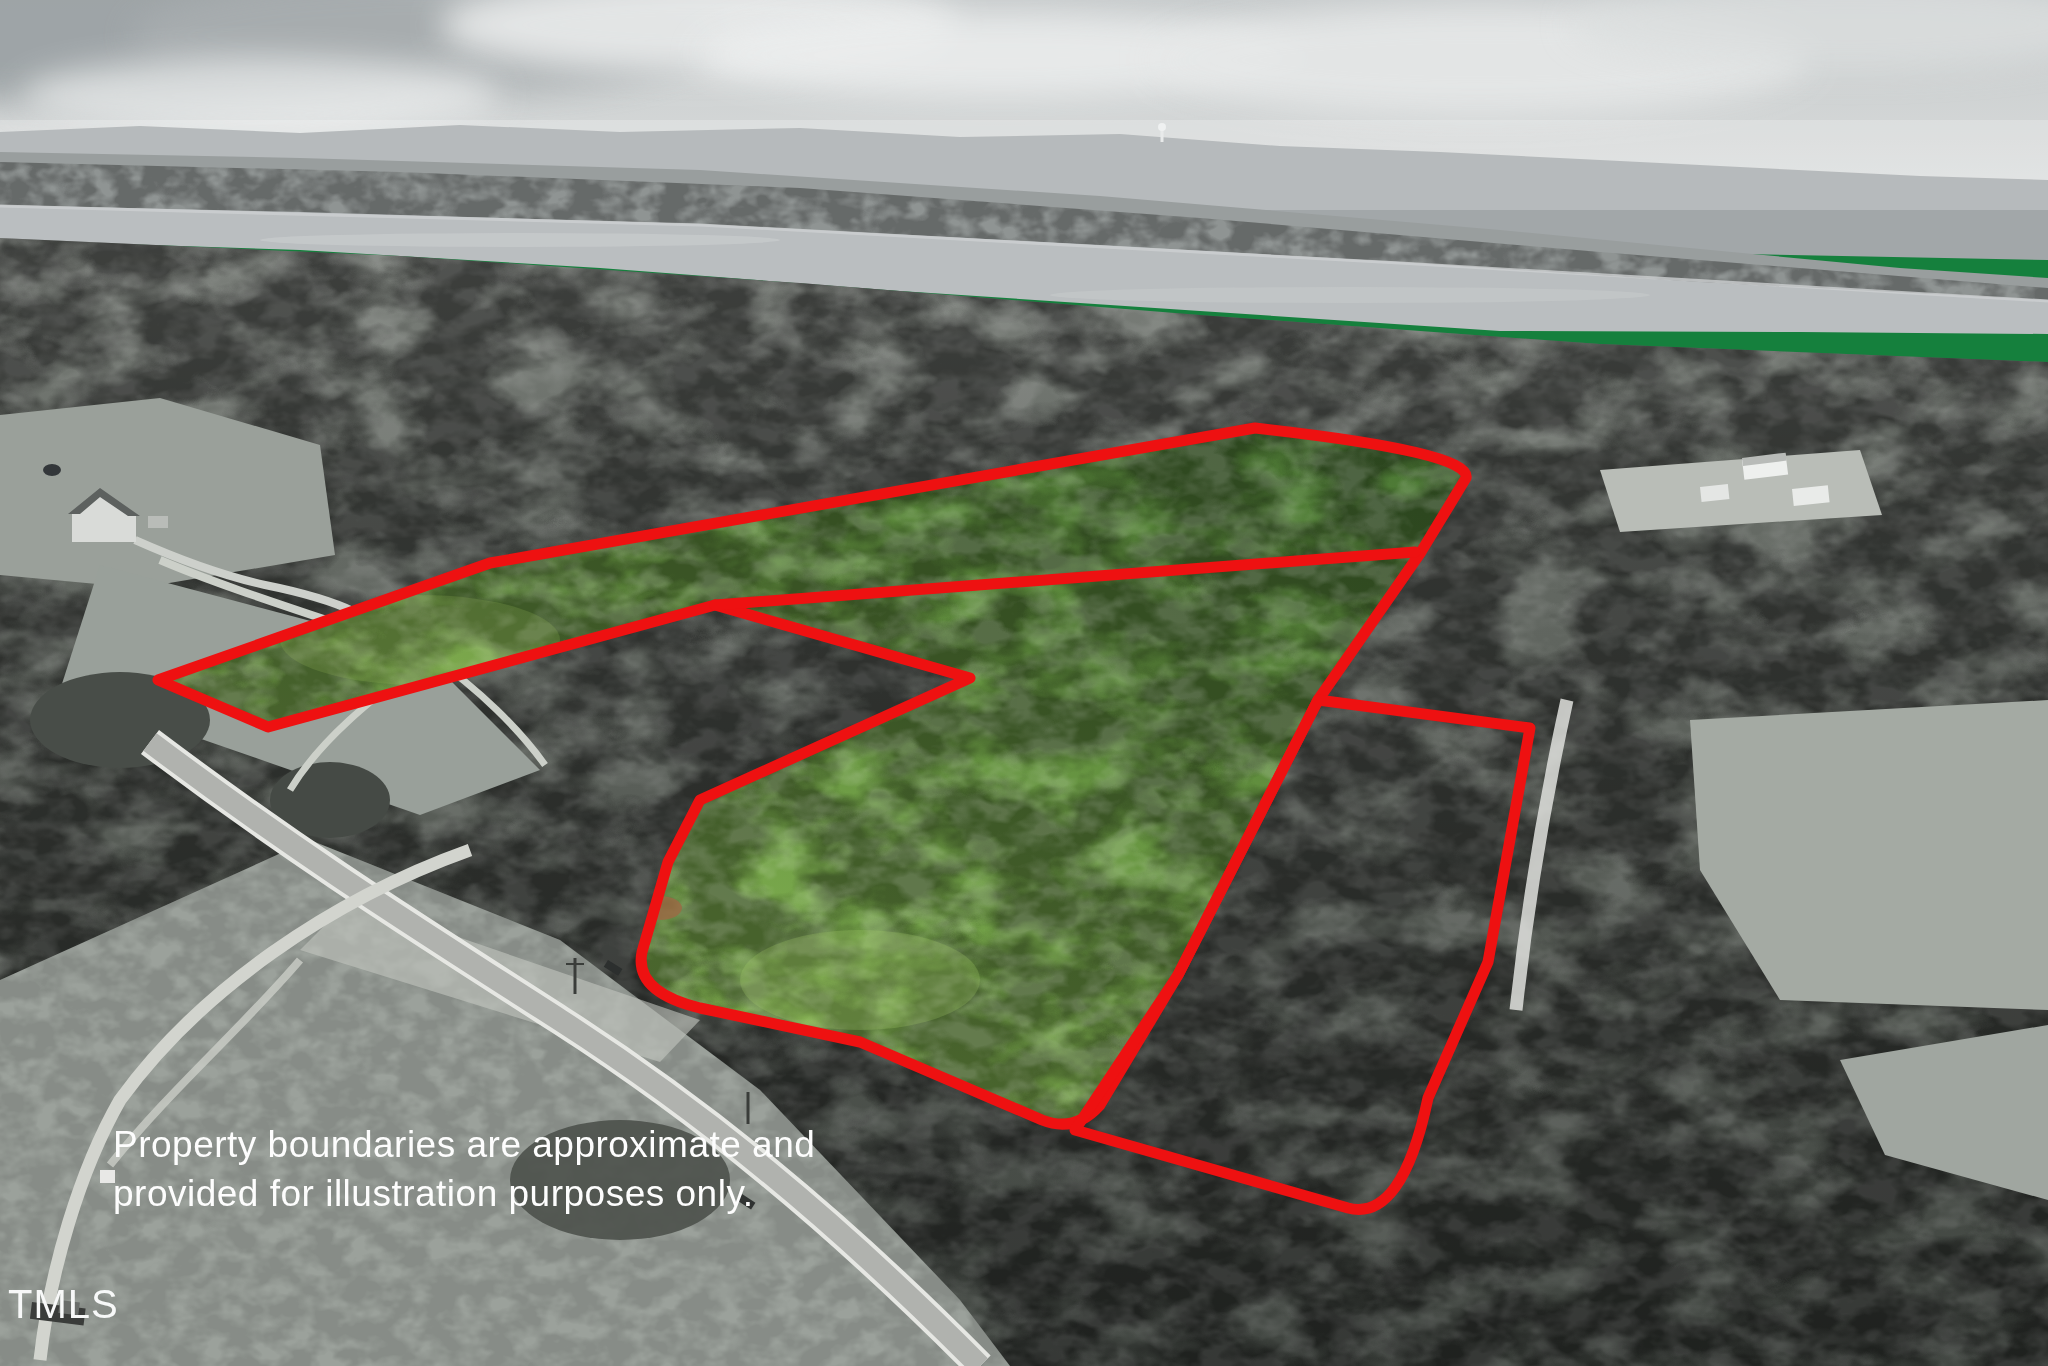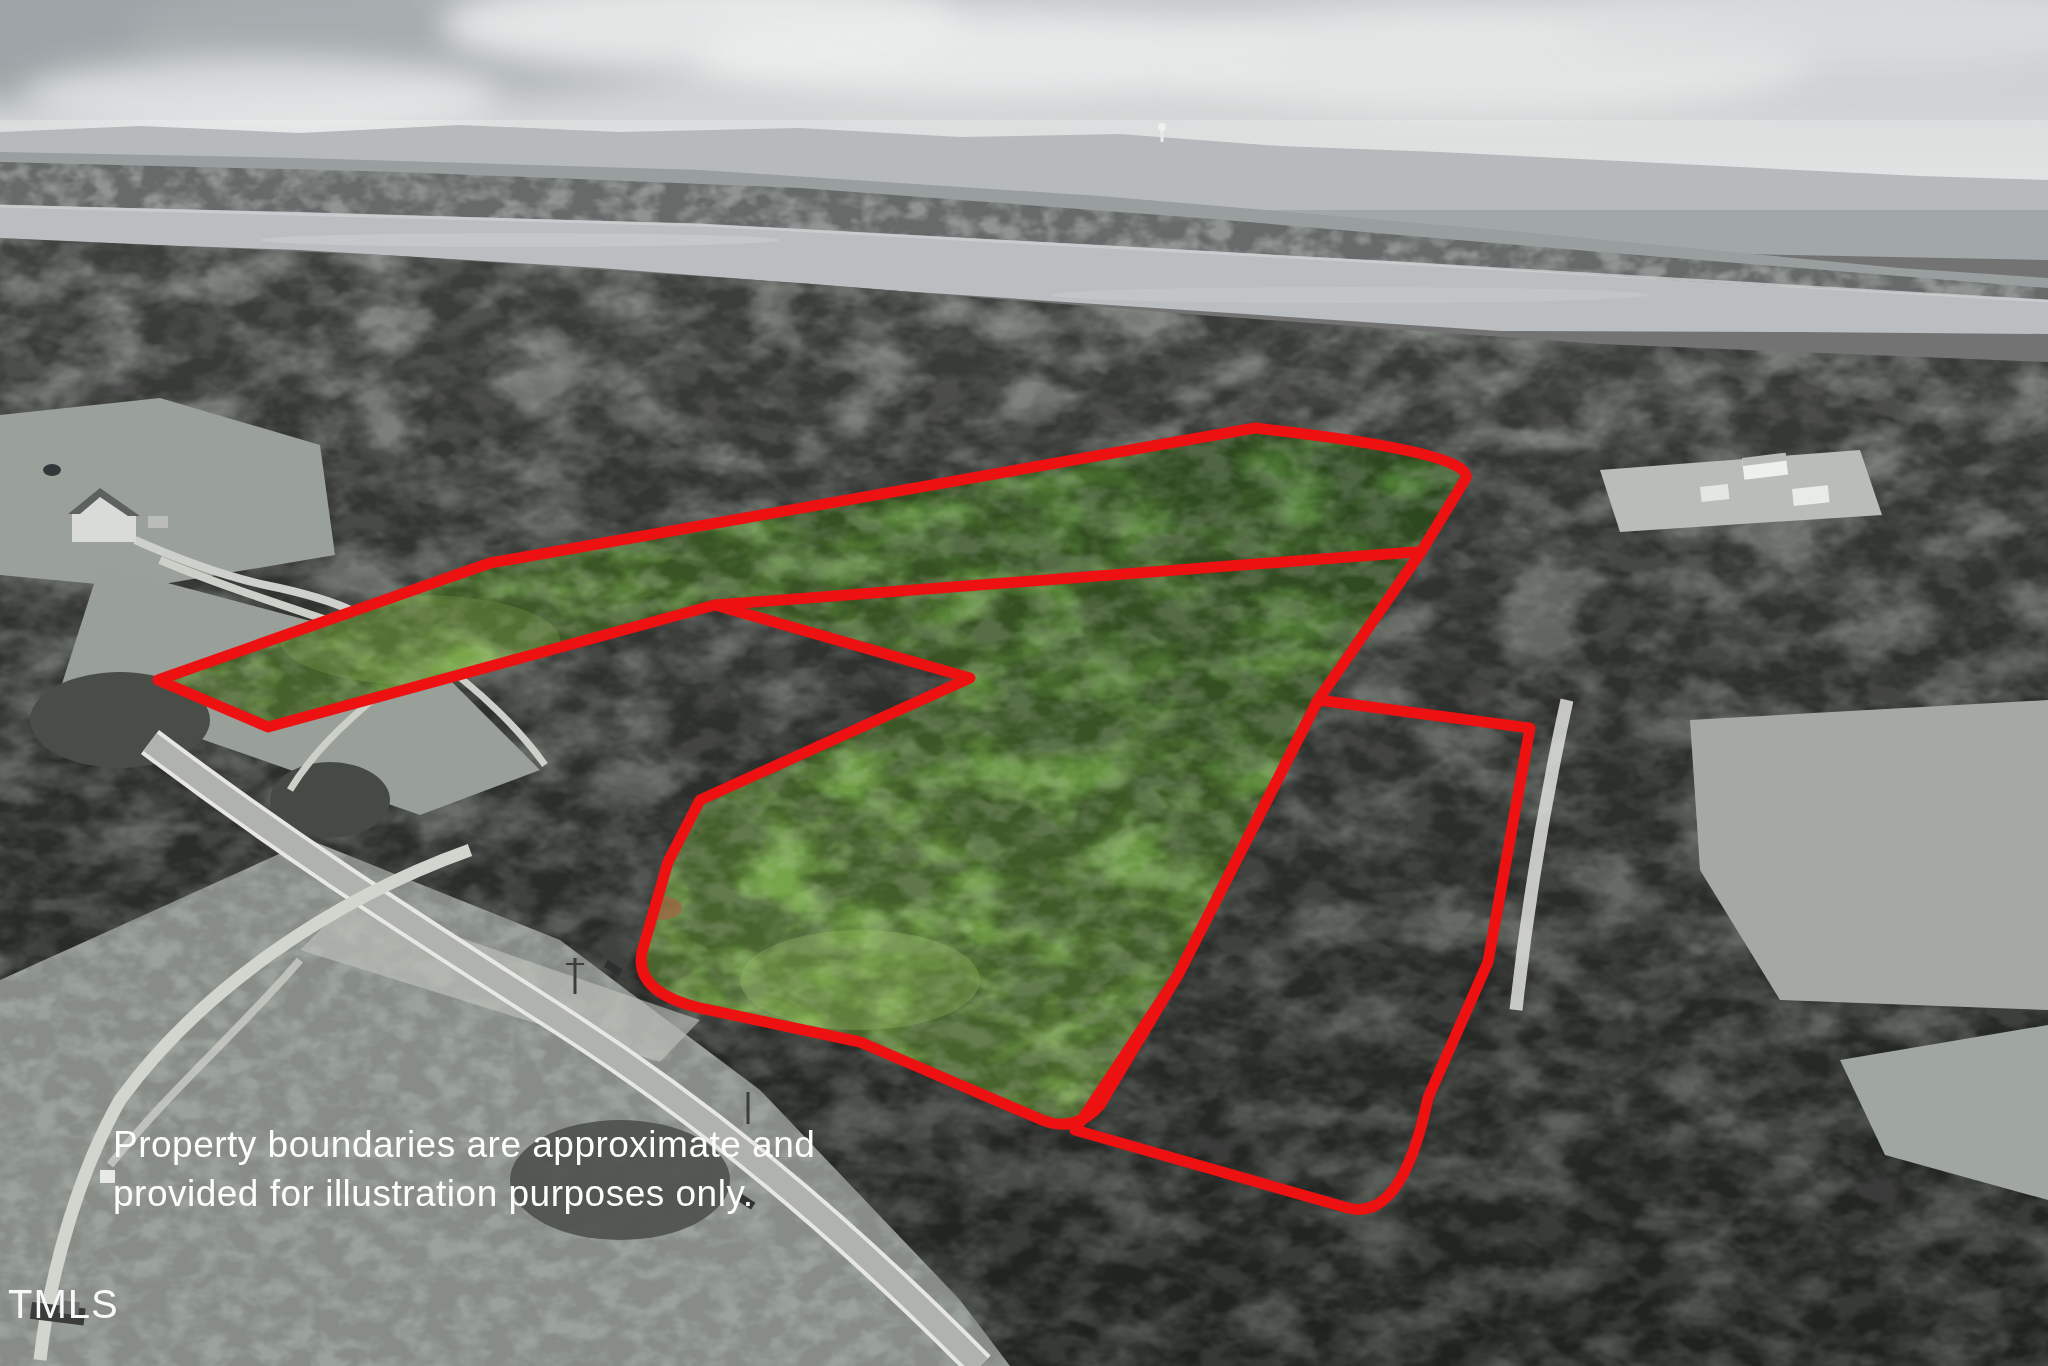--- a/index.html
+++ b/index.html
@@ -1,16 +1,16 @@
 <!DOCTYPE html>
 <html style="--red: #ee1111;"><head>
 <meta charset="utf-8">
 <style>
   html,body{margin:0;padding:0;background:#111;}
-  .stage{position:relative;width:2048px;height:1366px;overflow:hidden;background:#737373;
+  .stage{position:relative;width:2048px;height:1366px;overflow:hidden;background:#15803d;
          font-family:"Liberation Sans", sans-serif;}
   .stage svg{position:absolute;left:0;top:0;}
   .redline{fill:none;stroke:var(--red,#ee1111);stroke-width:11;stroke-linejoin:round;stroke-linecap:round;}
   .caption{fill:#fdfdfd;font-size:37px;letter-spacing:.5px;}
   .wm{fill:#f7f8f8;font-size:40px;letter-spacing:1px;}
 </style>
 </head>
 <body>
 
 <div class="stage">

